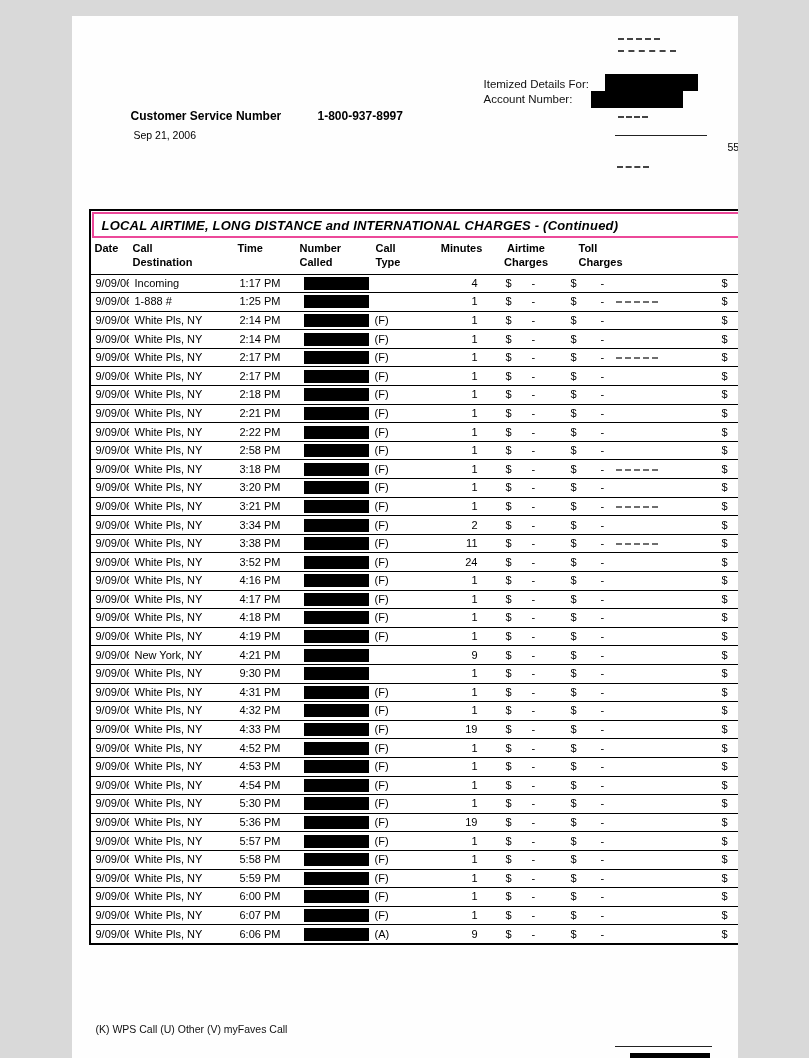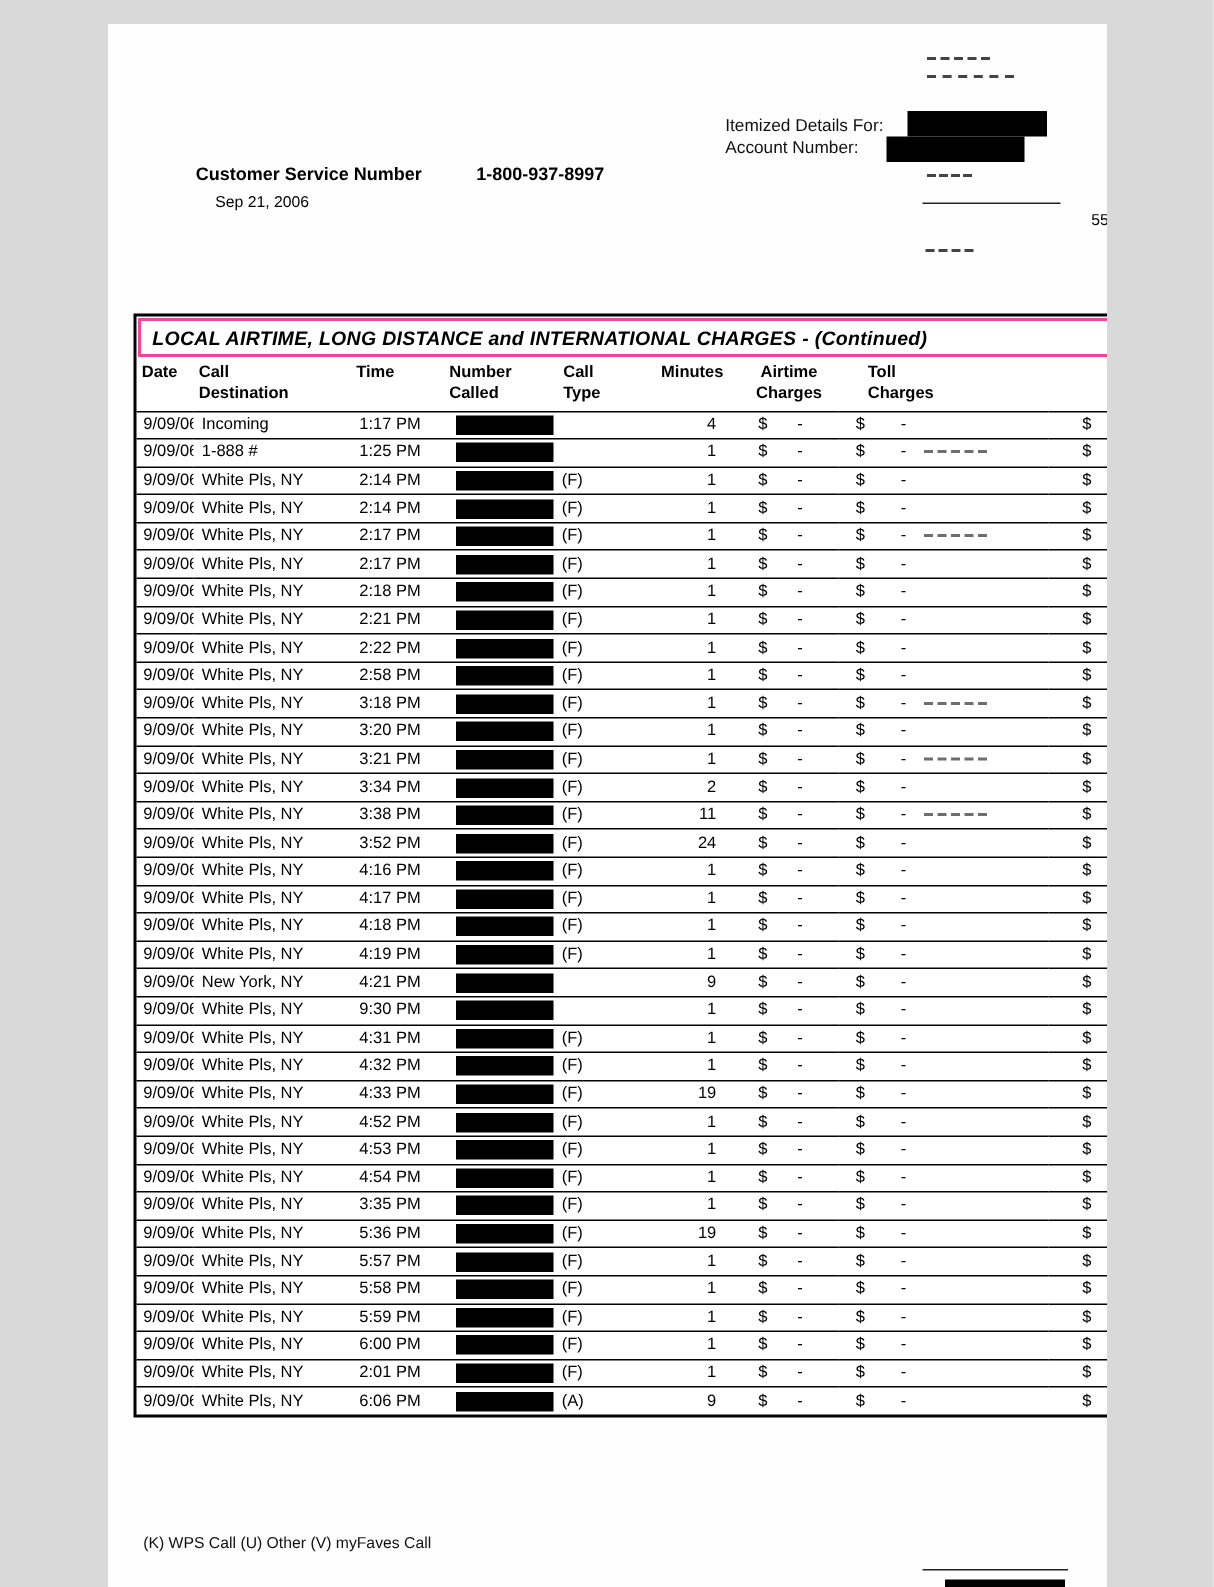--- a/index.html
+++ b/index.html
@@ -82,21 +82,21 @@
 
   <div class="abs hdr-label" style="left:412px; top:62px;">Itemized Details For:</div>
   <div class="abs hdr-label" style="left:412px; top:77px;">Account Number:</div>
   <div class="redaction" style="left:533px; top:58px; width:93px; height:17px;"></div>
   <div class="redaction" style="left:519px; top:75px; width:92px; height:17px;"></div>
 
   <div class="abs hdr-bold" style="left:59px; top:93px;">Customer Service Number</div>
   <div class="abs hdr-bold" style="left:246px; top:93px;">1-800-937-8997</div>
   <div class="scan-dash abs" style="left:546px; top:100px; width:30px;"></div>
 
-  <div class="abs hdr-small" style="left:72px; top:113px;">Sep 21, 2006</div>
+  <div class="abs hdr-small" style="left:62px; top:113px;">Sep 21, 2006</div>
   <div class="scan-line abs" style="left:543px; top:119px; width:92px;"></div>
   <div class="abs hdr-small pageinfo" style="left:656px; top:113px;">
     <span class="sp-a">Page</span><span class="sp-b">55</span><span class="sp-c">of</span><span>76</span>
   </div>
   <div class="scan-dash abs" style="left:545px; top:150px; width:32px;"></div>
 
   <div class="table-wrap">
     <div class="table-title">LOCAL AIRTIME, LONG DISTANCE and INTERNATIONAL CHARGES  - (Continued)</div>
     <table class="call-table">
       <colgroup>
@@ -517,21 +517,21 @@
       <td class="c-type">(F)</td>
       <td class="c-min">1</td>
       <td class="c-charge c-airtime"><span class="cur">$</span><span>-</span></td>
       <td class="c-charge c-toll"><span class="cur">$</span><span>-</span></td>
       <td class="c-charge c-total"><span class="cur">$</span><span>-</span></td>
     </tr>
 
     <tr>
       <td class="c-date">9/09/06</td>
       <td class="c-dest">White Pls, NY</td>
-      <td class="c-time">3:35 PM</td>
+      <td class="c-time">5:30 PM</td>
       <td class="c-num">
               <span class="redact"></span>
             </td>
       <td class="c-type">(F)</td>
       <td class="c-min">1</td>
       <td class="c-charge c-airtime"><span class="cur">$</span><span>-</span></td>
       <td class="c-charge c-toll"><span class="cur">$</span><span>-</span></td>
       <td class="c-charge c-total"><span class="cur">$</span><span>-</span></td>
     </tr>
 
@@ -601,21 +601,21 @@
       <td class="c-type">(F)</td>
       <td class="c-min">1</td>
       <td class="c-charge c-airtime"><span class="cur">$</span><span>-</span></td>
       <td class="c-charge c-toll"><span class="cur">$</span><span>-</span></td>
       <td class="c-charge c-total"><span class="cur">$</span><span>-</span></td>
     </tr>
 
     <tr>
       <td class="c-date">9/09/06</td>
       <td class="c-dest">White Pls, NY</td>
-      <td class="c-time">2:01 PM</td>
+      <td class="c-time">6:07 PM</td>
       <td class="c-num">
               <span class="redact"></span>
             </td>
       <td class="c-type">(F)</td>
       <td class="c-min">1</td>
       <td class="c-charge c-airtime"><span class="cur">$</span><span>-</span></td>
       <td class="c-charge c-toll"><span class="cur">$</span><span>-</span></td>
       <td class="c-charge c-total"><span class="cur">$</span><span>-</span></td>
     </tr>
 

